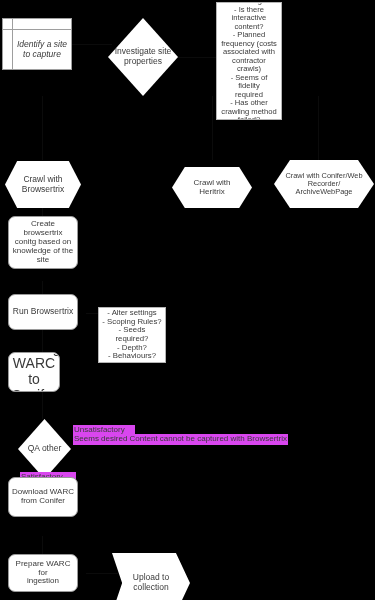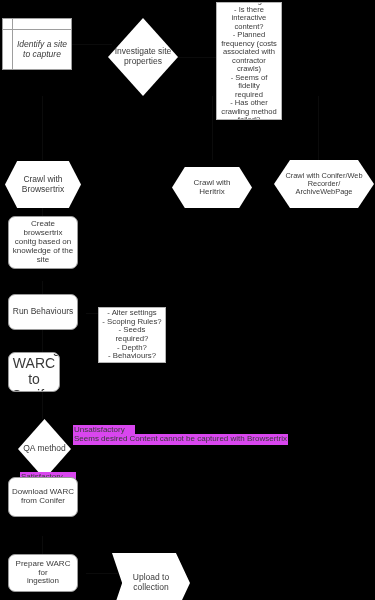--- a/index.html
+++ b/index.html
@@ -188,35 +188,35 @@
 
   <div class="node hex" style="left:274px; top:160px; width:100px; height:48px; font-size:7.4px;">Crawl with Conifer/Web
 Recorder/
 ArchiveWebPage</div>
 
   <div class="node proc" style="left:8px; top:216px; width:70px; height:53px; font-size:8px;">Create browsertrix
 conitg based on
 knowledge of the
 site</div>
 
-  <div class="node proc" style="left:8px; top:294px; width:70px; height:36px;">Run Behaviours</div>
+  <div class="node proc" style="left:8px; top:294px; width:70px; height:36px;">Run Browsertrix</div>
 
   <div class="node rect" style="left:98px; top:307px; width:68px; height:56px; font-size:7.8px;">- Alter settings
 - Scoping Rules?
 - Seeds required?
 - Depth?
 - Behaviours?</div>
 
   <div class="node proc" style="left:8px; top:352px; width:52px; height:40px; font-size:14px;">Upload resulting
 WARC to Conifer
 for QA</div>
 
   <div class="node diamond" style="left:18px; top:419px; width:53px; height:60px;">
     <div class="dshape"></div>
-    <div class="dtext">QA method</div>
+    <div class="dtext">QA other</div>
   </div>
 
   <div class="edgelabel" style="left:73px; top:425px; width:62px; height:10px;">Unsatisfactory</div>
 
   <div class="edgelabel" style="left:73px; top:434px; width:215px; height:11px;">Seems desired Content cannot be captured with Browsertrix</div>
 
   <div class="edgelabel" style="left:20px; top:472px; width:56px; height:10px;">Satisfactory</div>
 
   <div class="node proc" style="left:8px; top:477px; width:70px; height:40px; font-size:8px;">Download WARC
 from Conifer</div>

